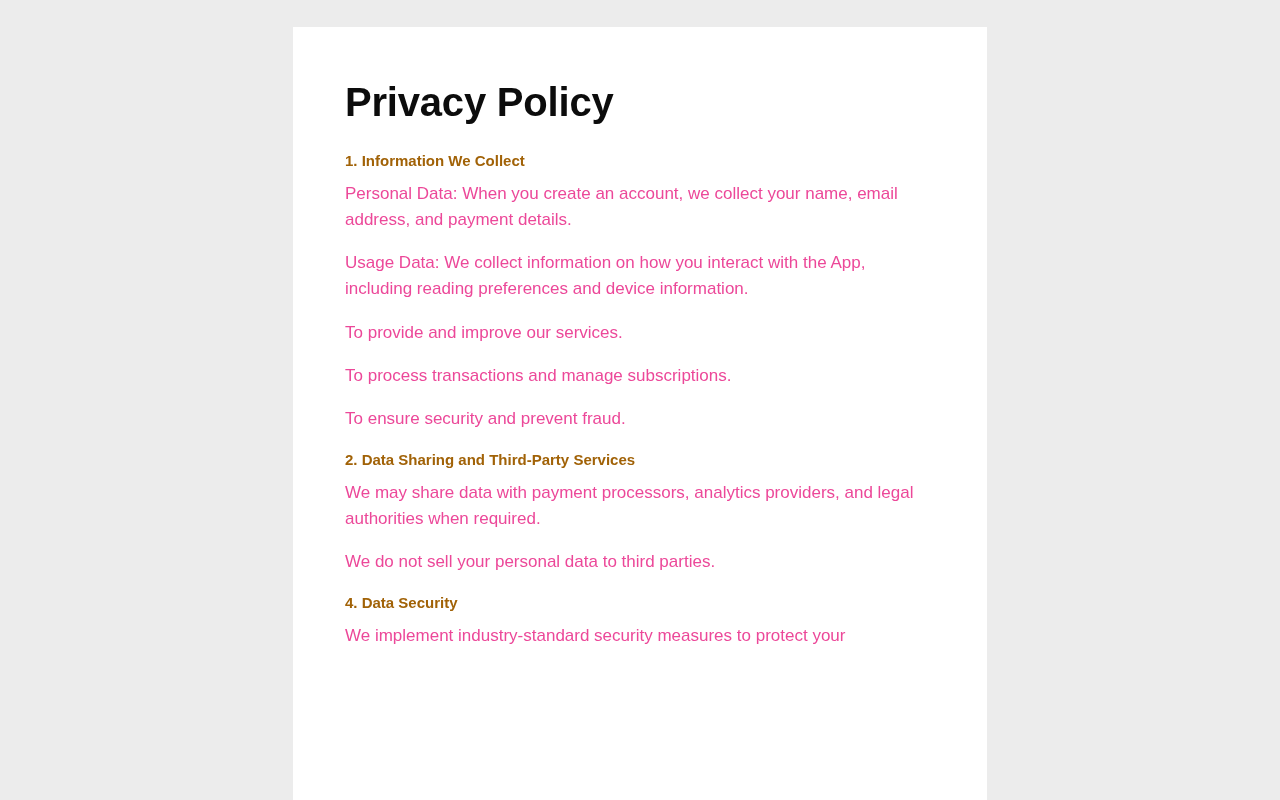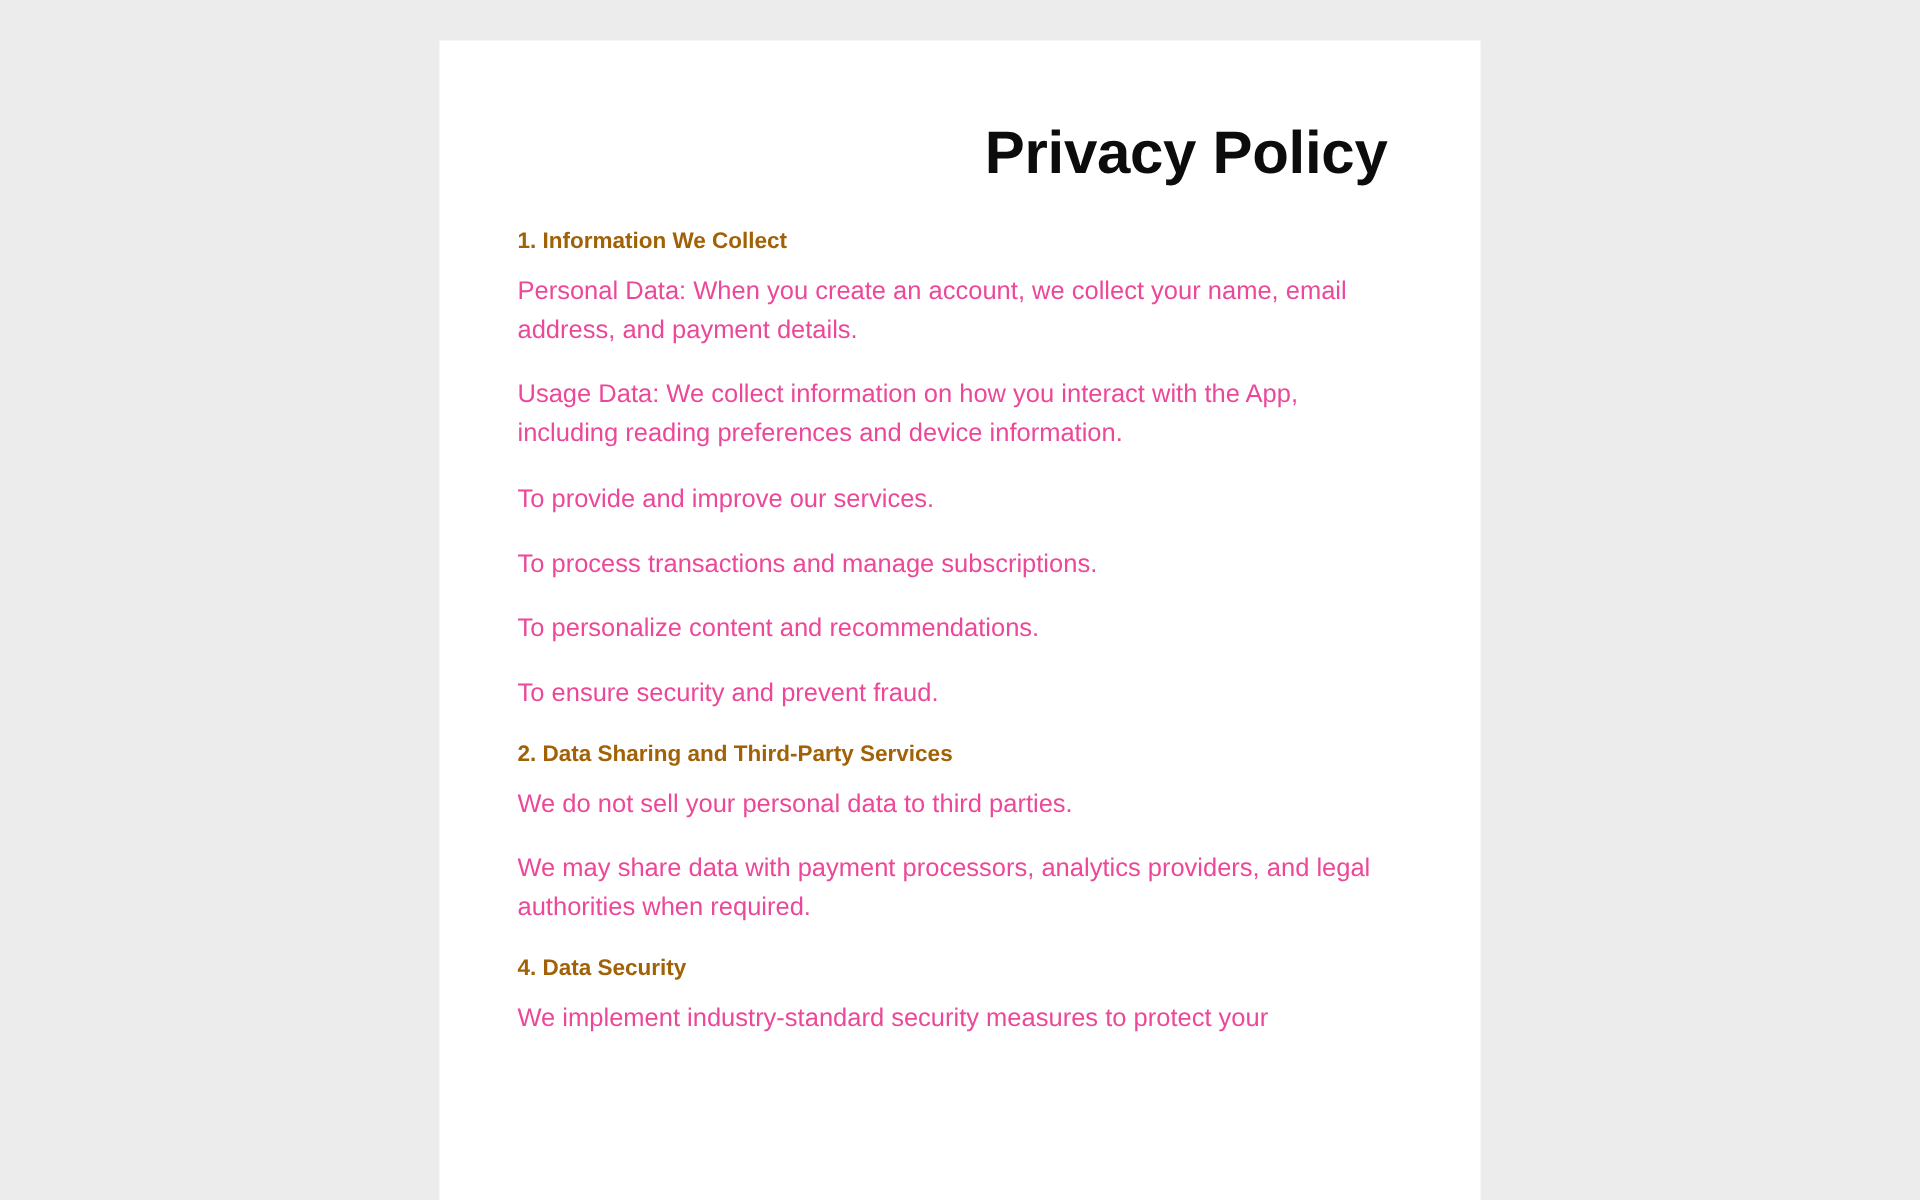--- a/index.html
+++ b/index.html
@@ -40,21 +40,20 @@
   }
 
   .doc-title {
     font-size: 40px;
     font-weight: bold;
     line-height: 46px;
     color: #0c0c0c;
     letter-spacing: -0.2px;
     margin: 0 0 26px 0;
     padding: 0;
-    text-align: right;
   }
 
   .section {
     margin: 0;
     padding: 0;
   }
 
   .section-heading {
     font-size: 15px;
     font-weight: bold;
@@ -96,27 +95,26 @@
 
       <div id="sections-container">
           <section class="section">
             <h2 class="section-heading">1. Information We Collect</h2>
             <p class="para">Personal Data: When you create an account, we collect your name, email address, and payment details.</p>
             <p class="para">Usage Data: We collect information on how you interact with the App, including reading preferences and device information.</p>
           </section>
           <section class="section">
             <p class="para">To provide and improve our services.</p>
             <p class="para">To process transactions and manage subscriptions.</p>
-            <p class="para">To personalize content and recommendations.</p>
             <p class="para">To ensure security and prevent fraud.</p>
           </section>
           <section class="section">
             <h2 class="section-heading">2. Data Sharing and Third-Party Services</h2>
+            <p class="para">We may share data with payment processors, analytics providers, and legal authorities when required.</p>
             <p class="para">We do not sell your personal data to third parties.</p>
-            <p class="para">We may share data with payment processors, analytics providers, and legal authorities when required.</p>
           </section>
           <section class="section">
             <h2 class="section-heading">4. Data Security</h2>
             <p class="para">We implement industry-standard security measures to protect your</p>
           </section>
         </div>
 
     </div>
   </div>
 </div>

